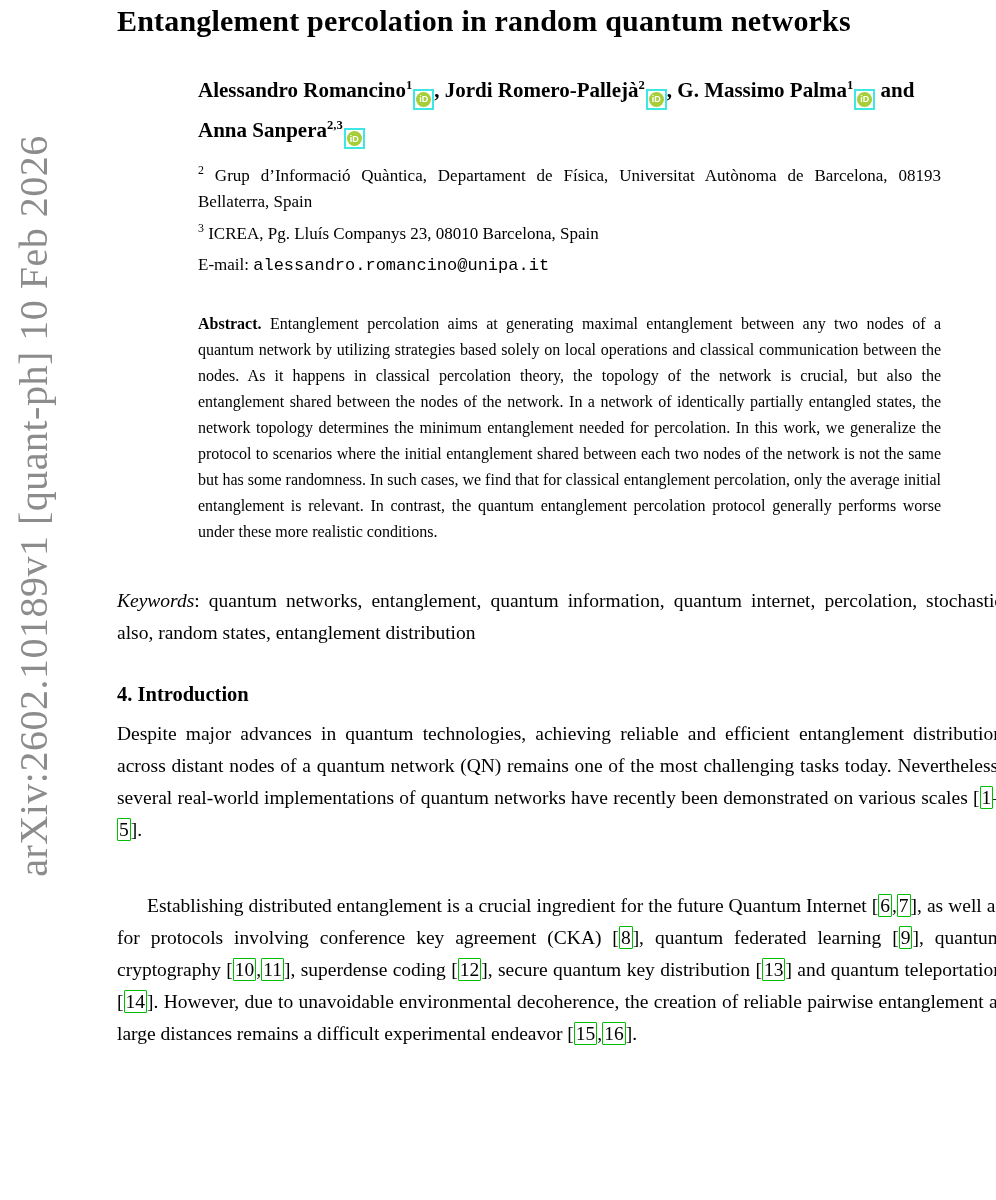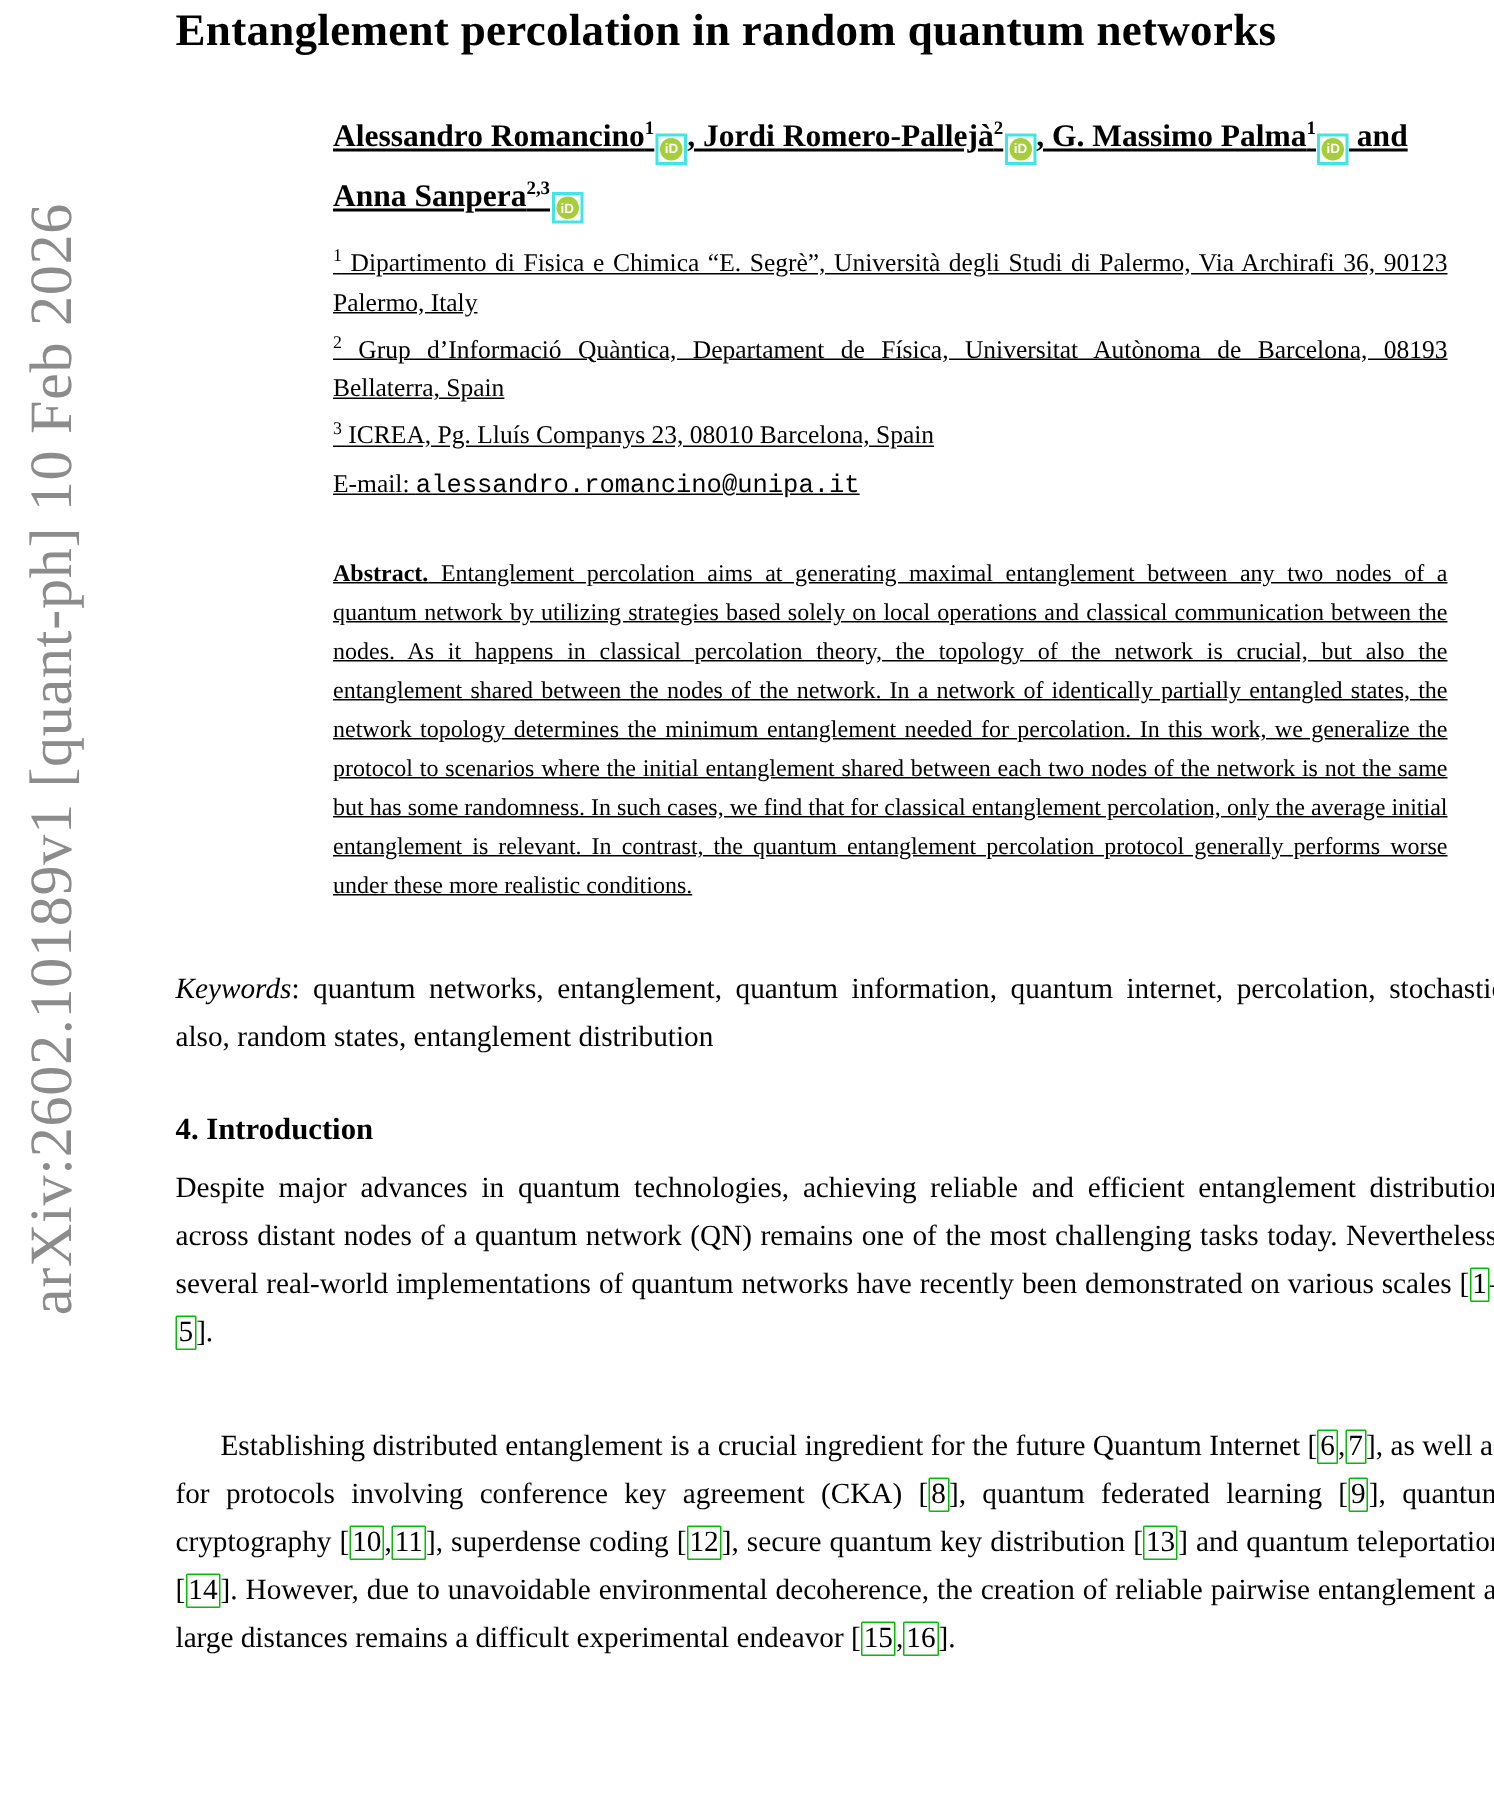--- a/index.html
+++ b/index.html
@@ -28,21 +28,21 @@
     left:117px; top:0;
     width:886px;
   }
   .paper-title {
     font-size:30px;
     font-weight:bold;
     line-height:40px;
     padding-top:1px;
     letter-spacing:0.2px;
   }
-  .inner-col { margin-left:105px; width:743px;text-decoration:underline; }
+  .inner-col { margin-left:81px; width:743px; }
   .authors-line {
     font-size:21px;
     font-weight:bold;
     line-height:31px;
     margin-top:29px;
   }
   .authors-line sup { font-size:60%; font-weight:bold; }
   .affiliations {
     font-size:17px;
     line-height:26px;
@@ -113,21 +113,20 @@
 
 <div class="content">
 
   <div class="paper-title">Entanglement percolation in random quantum networks</div>
 
   <div class="inner-col">
 
     <div class="authors-line" id="authors-line"><span>Alessandro Romancino</span><sup>1</sup><span class="orcid-box"><span class="orcid-badge">iD</span></span>, <span>Jordi Romero-Pallejà</span><sup>2</sup><span class="orcid-box"><span class="orcid-badge">iD</span></span>, <span>G. Massimo Palma</span><sup>1</sup><span class="orcid-box"><span class="orcid-badge">iD</span></span> and <span>Anna Sanpera</span><sup>2,3</sup><span class="orcid-box"><span class="orcid-badge">iD</span></span></div>
 
     <div class="affiliations" id="affiliations">
-        <div><sup>1</sup> Dipartimento di Fisica e Chimica “E. Segrè”, Università degli Studi di Palermo, Via Archirafi 36, 90123 Palermo, Italy</div>
         <div><sup>2</sup> Grup d’Informació Quàntica, Departament de Física, Universitat Autònoma de Barcelona, 08193 Bellaterra, Spain</div>
         <div><sup>3</sup> ICREA, Pg. Lluís Companys 23, 08010 Barcelona, Spain</div>
       </div>
 
     <div class="email-line">
       <span>E-mail: </span><span class="email-address">alessandro.romancino@unipa.it</span>
     </div>
 
     <div class="abstract-block">
       <span class="abstract-label">Abstract.</span><span> Entanglement percolation aims at generating maximal entanglement between any two nodes of a quantum network by utilizing strategies based solely on local operations and classical communication between the nodes. As it happens in classical percolation theory, the topology of the network is crucial, but also the entanglement shared between the nodes of the network. In a network of identically partially entangled states, the network topology determines the minimum entanglement needed for percolation. In this work, we generalize the protocol to scenarios where the initial entanglement shared between each two nodes of the network is not the same but has some randomness. In such cases, we find that for classical entanglement percolation, only the average initial entanglement is relevant. In contrast, the quantum entanglement percolation protocol generally performs worse under these more realistic conditions.</span>

